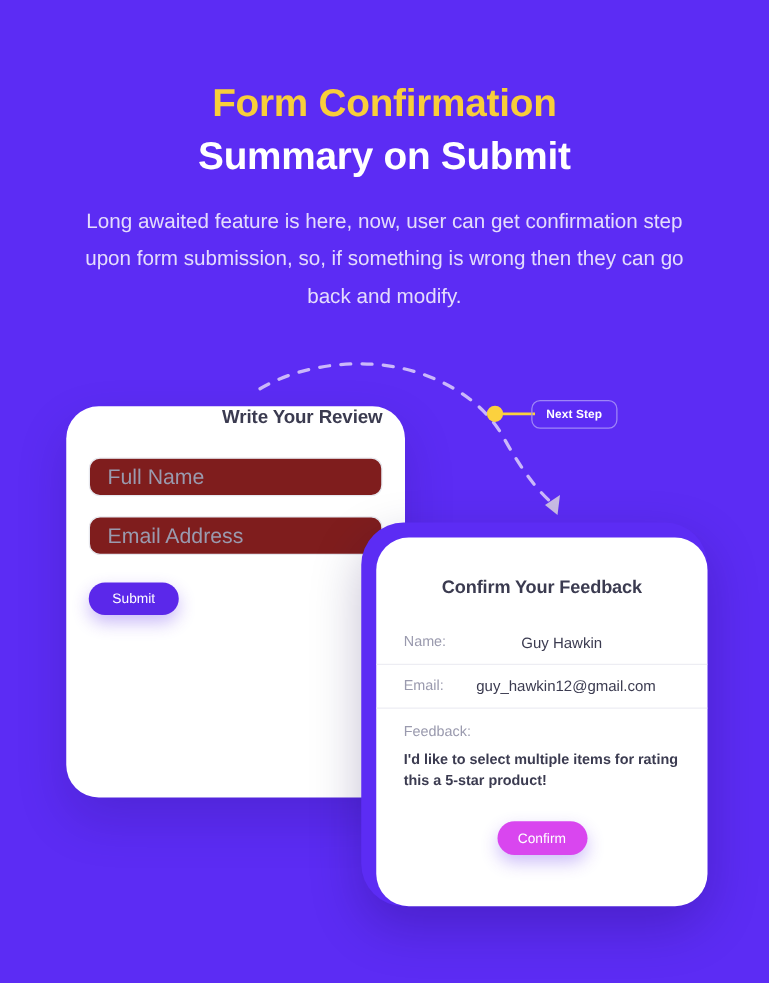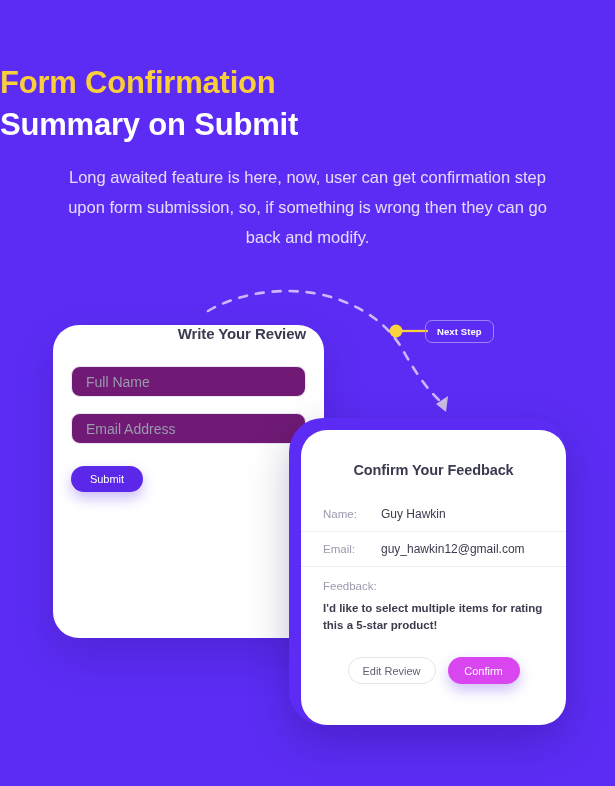--- a/index.html
+++ b/index.html
@@ -22,21 +22,21 @@
     height: 786px;
     overflow: hidden;
   }
 
   
   .heading {
     position: absolute;
     top: 62px;
     left: 0;
     width: 615px;
-    text-align: left;
+    text-align: center;
     font-size: 31px;
     font-weight: bold;
     line-height: 42px;
     letter-spacing: -0.2px;
   }
   .heading .line1 { display: block; color: #F8CE3A; }
   .heading .line2 { display: block; color: #FFFFFF; }
 
   .subtitle {
     position: absolute;
@@ -101,23 +101,23 @@
   }
 
   .field {
     margin-top: 16px;
     height: 31px;
     border: 1.3px solid #E7E8EE;
     border-radius: 9px;
     display: flex;
     align-items: center;
     padding: 0 14px;
-    font-size: 14px;
+    font-size: 17px;
     color: #9A9AAE;
-    background: #701a75;
+    background: #7f1d1d;
   }
   .field.first { margin-top: 24px; }
   .field.textarea {
     height: 66px;
     align-items: flex-start;
     padding-top: 9px;
   }
 
   .submit-btn {
     margin-top: 22px;
@@ -164,21 +164,21 @@
     color: #3B3B50;
     letter-spacing: -0.1px;
   }
 
   .kv-row {
     height: 35px;
     display: flex;
     align-items: center;
     padding: 0 22px;
   }
-  .kv-row.first { margin-top: 18px; }
+  .kv-row.first { margin-top: 18px; gap: 36px; }
   .kv-row + .kv-row { border-top: 1.2px solid #EDEDF3; }
 
   .kv-label {
     width: 58px;
     font-size: 11.5px;
     color: #9A9AAE;
     flex: none;
   }
   .kv-value {
     font-size: 12px;
@@ -286,20 +286,19 @@
         <span class="kv-label">Email:</span>
         <span class="kv-value">guy_hawkin12@gmail.com</span>
       </div>
 
       <div class="feedback-block">
         <div class="feedback-label">Feedback:</div>
         <div class="feedback-text">I'd like to select multiple items for rating this a 5-star product!</div>
       </div>
 
       <div class="confirm-actions">
-        <button class="btn-edit">Edit Review</button>
         <button class="btn-confirm">Confirm</button>
       </div>
 
     </div>
   </div>
 
 </div>
 
 </body></html>

